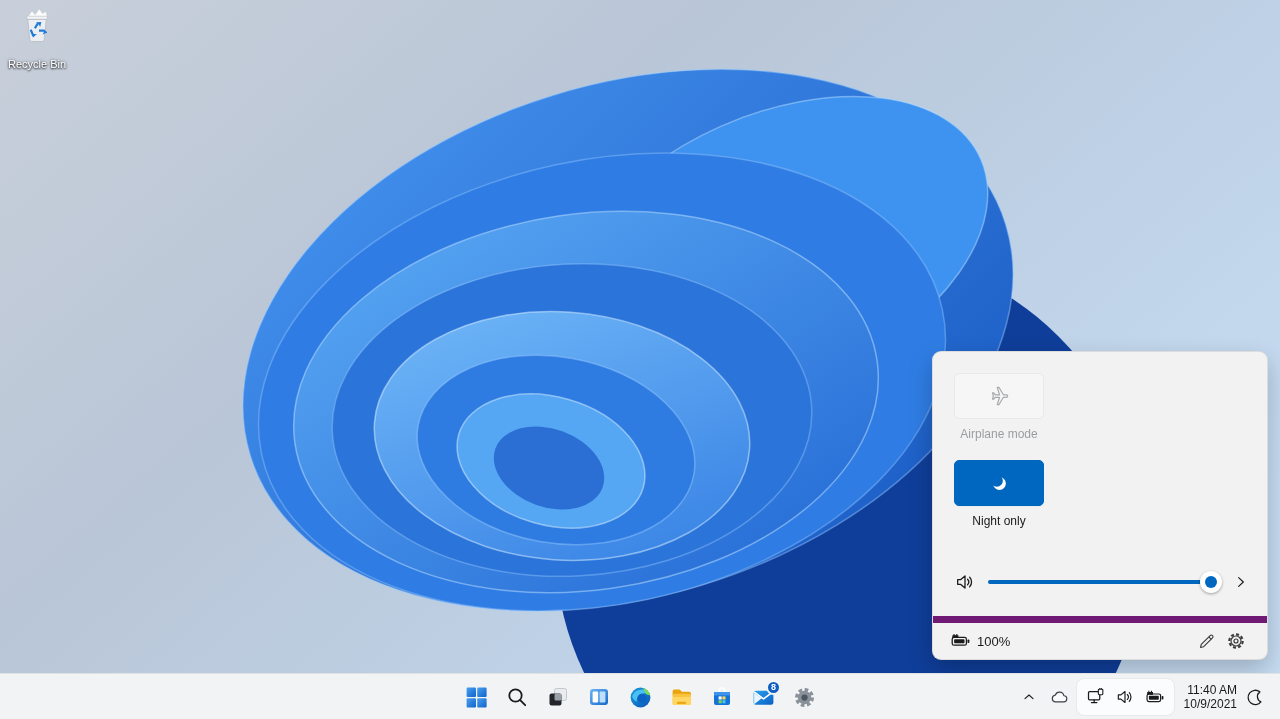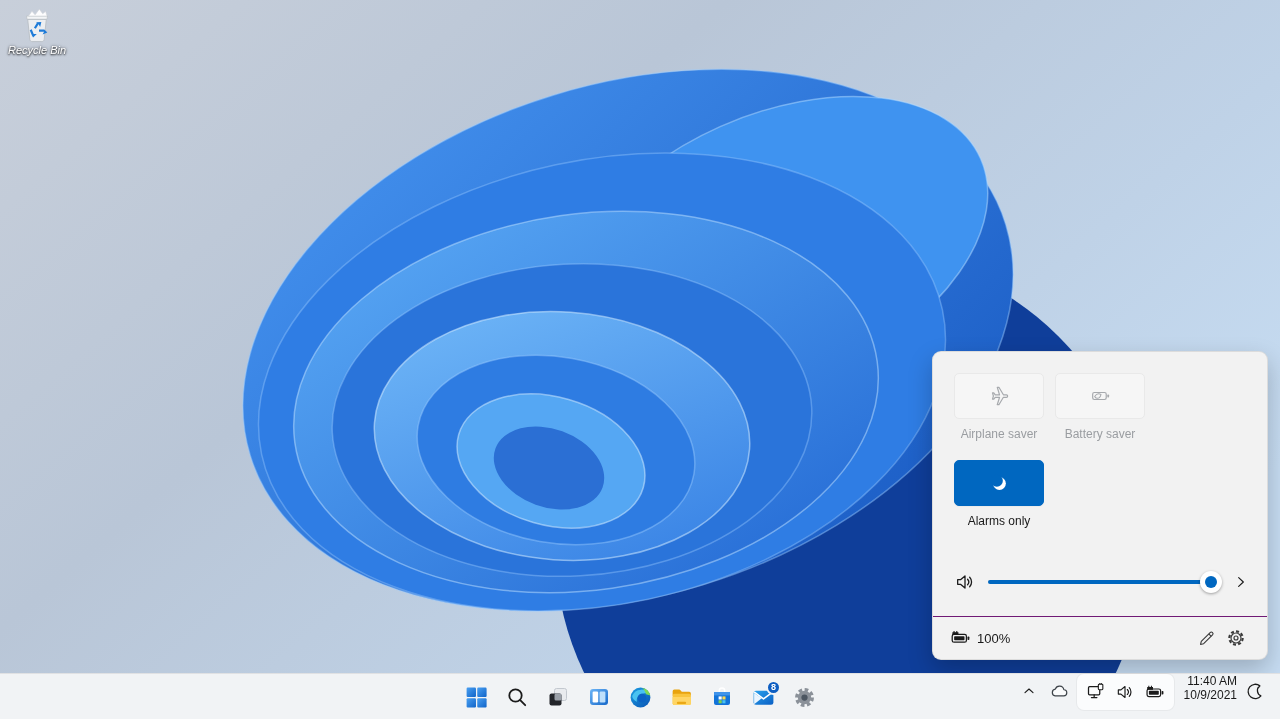--- a/index.html
+++ b/index.html
@@ -6,22 +6,22 @@
   html,body { width:1280px; height:719px; overflow:hidden; }
   body { font-family:"Liberation Sans", sans-serif; position:relative; background:#bfcddd; }
 
   
   .desktop { position:absolute; inset:0; overflow:hidden; }
   .wallpaper { position:absolute; inset:0; }
 
   
   .recycle-bin { position:absolute; left:4px; top:6px; width:66px; text-align:center; cursor:default; }
   .recycle-bin .glyph { display:block; margin:0 auto; }
-  .recycle-bin .label { display:block; margin-top:0; font-size:11px; color:#ffffff;
-    text-shadow:0 1px 2px rgba(0,0,0,.85), 0 0 3px rgba(0,0,0,.5);font-style:italic; }
+  .recycle-bin .label { display:block; margin-top:14px; font-size:11px; color:#ffffff;
+    text-shadow:0 1px 2px rgba(0,0,0,.85), 0 0 3px rgba(0,0,0,.5); }
 
   
   .qs-panel { position:absolute; left:932px; top:351px; width:336px; height:309px;
     background:#f2f2f2; border:1px solid rgba(0,0,0,.09); border-radius:9px;
     box-shadow:0 10px 24px rgba(0,0,0,.22); color:#1a1a1a; }
   .qs-grid { position:absolute; left:21px; top:21px; width:294px; }
   .qs-row { display:flex; gap:11px; }
   .qs-row + .qs-row { margin-top:19px; }
   .qs-cell { width:90px; }
   .qs-tile { width:90px; height:46px; border-radius:5px; display:flex; align-items:center; justify-content:center;
@@ -35,37 +35,37 @@
   
   .qs-volume { position:absolute; left:21px; top:216px; width:294px; height:28px;
     display:flex; align-items:center; }
   .vol-track { position:relative; flex:1; height:4px; margin:0 14px 0 12px; border-radius:2px; background:#8a8a8a33; }
   .vol-fill { position:absolute; left:0; top:0; height:4px; border-radius:2px; background:#0067c0; }
   .vol-thumb { position:absolute; top:50%; transform:translate(-50%,-50%); width:22px; height:22px;
     border-radius:50%; background:#ffffff; box-shadow:0 1px 3px rgba(0,0,0,.35); display:flex; align-items:center; justify-content:center; cursor:pointer; }
   .vol-thumb i { display:block; width:12px; height:12px; border-radius:50%; background:#0067c0; }
 
   
-  .qs-footer { position:absolute; left:0; right:0; bottom:0; height:43px; border-top:1px solid #701a75;
+  .qs-footer { position:absolute; left:0; right:0; bottom:0; height:43px; border-top:7px solid #701a75;
     display:flex; align-items:center; padding:0 16px 0 16px; }
   .qs-battery { display:flex; align-items:center; gap:6px; font-size:13px; color:#1a1a1a; }
   .qs-footer .spacer { flex:1; }
   .icon-btn { width:30px; height:30px; display:flex; align-items:center; justify-content:center; border-radius:5px; cursor:pointer; }
 
   
   .taskbar { position:absolute; left:0; right:0; bottom:0; height:46px; background:#f1f3f5;
     border-top:1px solid rgba(0,0,0,.07); }
   .tb-center { position:absolute; left:50%; top:0; height:46px; transform:translateX(-50%);
     display:flex; align-items:center; gap:5px; }
   .tb-btn { position:relative; width:36px; height:36px; border-radius:6px; display:flex; align-items:center;
     justify-content:center; cursor:pointer; }
   .badge { position:absolute; top:1px; right:0px; min-width:15px; height:15px; padding:0 3px; border-radius:8px;
     background:#0d5ec2; border:2px solid #f1f3f5; color:#fff; font-size:9px; line-height:11px; text-align:center; font-weight:bold; }
 
-  .tb-tray { position:absolute; right:10px; top:0; height:46px; display:flex; gap:2px; }
+  .tb-tray { position:absolute; right:10px; top:0; height:46px; display:flex; align-items:center; gap:2px; }
   .tray-btn { height:34px; padding:0 5px; display:flex; align-items:center; justify-content:center; border-radius:6px; cursor:pointer; }
   .tray-group { display:flex; align-items:center; gap:9px; height:36px; padding:0 9px; border-radius:7px;
     background:#fbfcfd; box-shadow:0 0 0 1px rgba(0,0,0,.04); cursor:pointer; }
   .tray-clock { margin-left:8px; text-align:right; font-size:12px; line-height:14px; color:#1a1a1a; cursor:pointer; }
 </style>
 </head>
 <body>
 
 <div class="desktop">
 
@@ -121,43 +121,33 @@
 
   <div class="qs-panel">
     <div class="qs-grid">
       <div class="qs-row">
         <div class="qs-cell">
           <div class="qs-tile disabled">
             <svg width="22" height="22" viewBox="0 0 24 24">
               <path d="M21.5 13.9v-1.8l-8.1-4.9V3.9a1.35 1.35 0 0 0-2.7 0v3.3l-8.2 4.9v1.8l8.2-2.5v4.7l-2.2 1.6v1.4l3.5-1 3.5 1v-1.4l-2.1-1.6v-4.7z" fill="none" stroke="#a6a9ad" stroke-width="1.3" stroke-linejoin="round" transform="rotate(90 12 12)"></path>
             </svg>
           </div>
-          <div class="qs-label disabled">Airplane saver</div>
-        </div>
-        <div class="qs-cell">
-          <div class="qs-tile disabled">
-            <svg width="22" height="22" viewBox="0 0 24 24">
-              <rect x="4" y="8.2" width="14.8" height="7.6" rx="1.8" fill="none" stroke="#a6a9ad" stroke-width="1.3"></rect>
-              <rect x="20" y="10.4" width="1.9" height="3.2" rx=".7" fill="#a6a9ad"></rect>
-              <path d="M6.2 12.6c1.8-2.9 4.8-3.3 6.8-2.4-.2 2.7-2 4.5-4.4 4.3-1.2-.1-1.9-.9-2.4-1.9z" fill="#f6f6f6" stroke="#a6a9ad" stroke-width="1.1"></path>
-            </svg>
-          </div>
-          <div class="qs-label disabled">Battery saver</div>
+          <div class="qs-label disabled">Airplane mode</div>
         </div>
       </div>
 
       <div class="qs-row">
         <div class="qs-cell">
           <div class="qs-tile active">
             <svg width="22" height="22" viewBox="0 0 24 24">
               <circle cx="12.5" cy="12.5" r="7" fill="#ffffff"></circle>
               <circle cx="9.6" cy="9.6" r="6.6" fill="#0067c0"></circle>
             </svg>
           </div>
-          <div class="qs-label">Alarms only</div>
+          <div class="qs-label">Night only</div>
         </div>
       </div>
     </div>
 
     <div class="qs-volume">
       <svg width="22" height="22" viewBox="0 0 24 24">
         <path d="M4 9.5v5h3.1L12 18.6V5.4L7.1 9.5H4z" fill="none" stroke="#1b1b1b" stroke-width="1.4" stroke-linejoin="round"></path>
         <path d="M14.8 9a4.4 4.4 0 0 1 0 6" fill="none" stroke="#1b1b1b" stroke-width="1.4" stroke-linecap="round"></path>
         <path d="M17.1 6.8a7.6 7.6 0 0 1 0 10.4" fill="none" stroke="#1b1b1b" stroke-width="1.4" stroke-linecap="round"></path>
       </svg>

